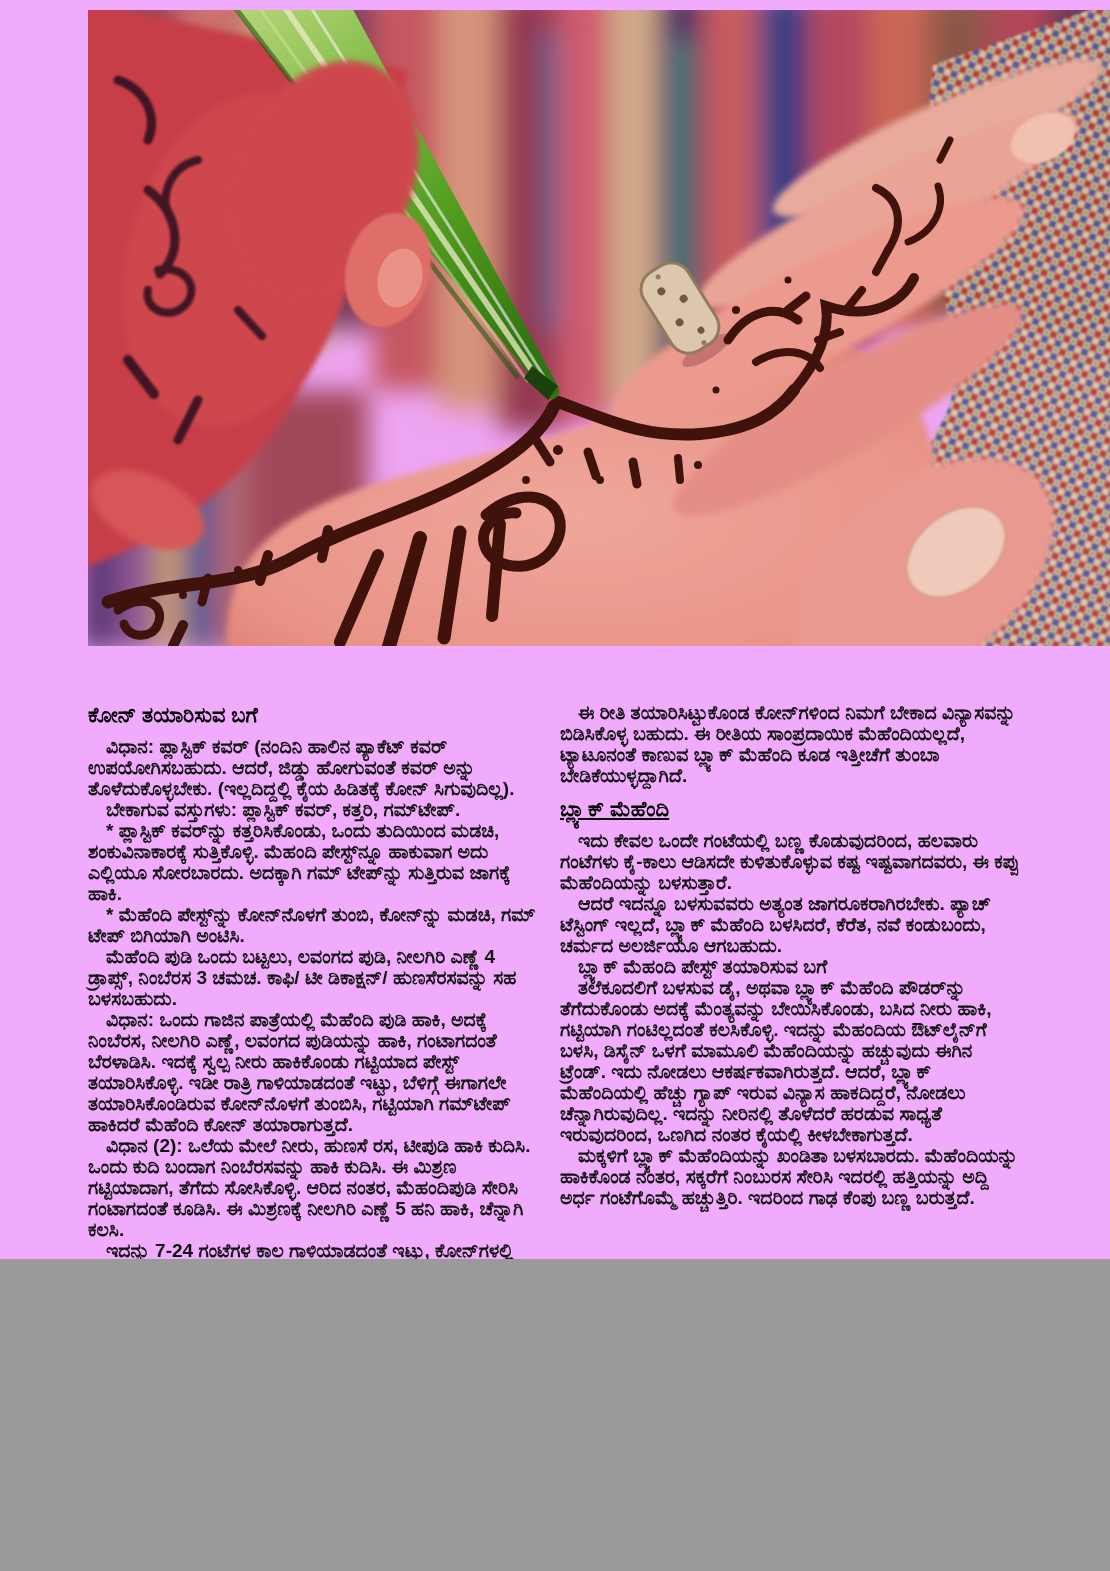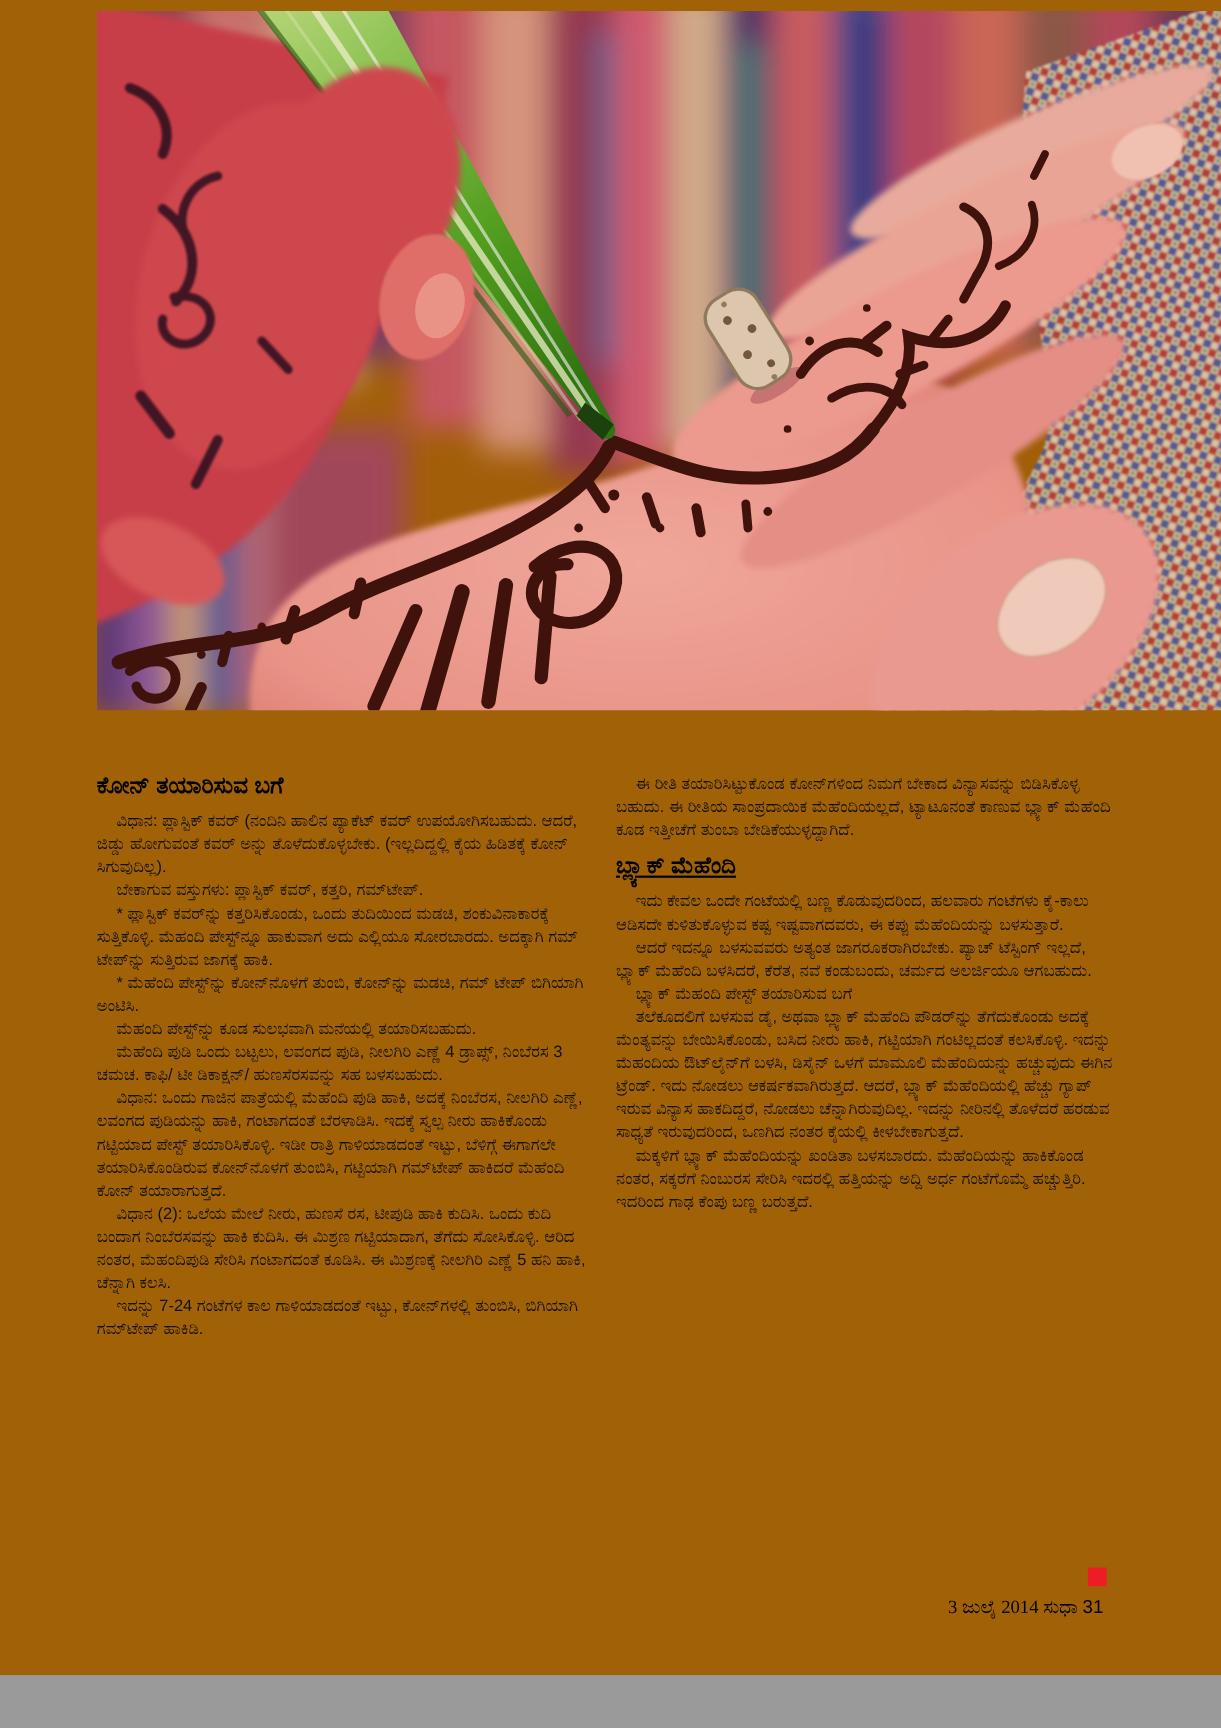--- a/index.html
+++ b/index.html
@@ -1,33 +1,33 @@
 <!DOCTYPE html>
 <html lang="kn"><head>
 <meta charset="utf-8">
 <style>
   html,body{margin:0;padding:0;background:#9a9a9a;}
   .page{
-    position:relative;width:1110px;height:1523px;margin:0 auto;
-    background:#a16207;overflow:hidden;
+    position:relative;width:1110px;height:1259px;margin:0 auto;
+    background:#f0abfc;overflow:hidden;
     font-family:"Liberation Sans","DejaVu Sans",sans-serif;color:#111;
   }
   
   .photo{position:absolute;left:88px;top:10px;width:1022px;height:636px;overflow:hidden;}
   .photo svg{display:block;width:100%;height:100%;}
   
   .col{position:absolute;top:702px;}
   .col-left{left:88px;width:452px;}
   .col-right{left:560px;width:462px;}
   .section-heading{
     font-size:21px;font-weight:bold;line-height:26px;margin:0 0 8px 0;color:#000;
   }
   .col p{
-    font-size:15px;line-height:21px;margin:0;text-indent:18px;
-    text-align:left;color:#121212;
+    font-size:19px;line-height:21px;margin:0;text-indent:18px;
+    text-align:left;color:#121212;font-weight:bold;
   }
   .col-right .section-heading{margin:10px 0 8px 0;text-decoration:underline;}
   
   .end-marker{
     position:absolute;left:989px;top:1425px;width:17px;height:17px;background:#ee1c25;
   }
   .page-footer{
     position:absolute;top:1451px;right:107px;font-size:17px;color:#000;white-space:nowrap;
     font-family:"Liberation Serif","DejaVu Serif",serif;
   }
@@ -201,21 +201,20 @@
       <rect x="0" y="0" width="1022" height="636" fill="#cc2233" opacity="0.05"></rect>
     </svg>
   </div>
 
   <div class="col col-left">
     <h2 class="section-heading">ಕೋನ್ ತಯಾರಿಸುವ ಬಗೆ</h2>
     <p>ವಿಧಾನ: ಪ್ಲಾಸ್ಟಿಕ್ ಕವರ್ (ನಂದಿನಿ ಹಾಲಿನ ಪ್ಯಾಕೆಟ್ ಕವರ್ ಉಪಯೋಗಿಸಬಹುದು. ಆದರೆ, ಜಿಡ್ಡು ಹೋಗುವಂತೆ ಕವರ್ ಅನ್ನು ತೊಳೆದುಕೊಳ್ಳಬೇಕು. (ಇಲ್ಲದಿದ್ದಲ್ಲಿ ಕೈಯ ಹಿಡಿತಕ್ಕೆ ಕೋನ್ ಸಿಗುವುದಿಲ್ಲ).</p>
     <p>ಬೇಕಾಗುವ ವಸ್ತುಗಳು: ಪ್ಲಾಸ್ಟಿಕ್ ಕವರ್, ಕತ್ತರಿ, ಗಮ್‌ಟೇಪ್.</p>
     <p>* ಪ್ಲಾಸ್ಟಿಕ್ ಕವರ್‌ನ್ನು ಕತ್ತರಿಸಿಕೊಂಡು, ಒಂದು ತುದಿಯಿಂದ ಮಡಚಿ, ಶಂಕುವಿನಾಕಾರಕ್ಕೆ ಸುತ್ತಿಕೊಳ್ಳಿ. ಮೆಹಂದಿ ಪೇಸ್ಟ್‌ನ್ನೂ ಹಾಕುವಾಗ ಅದು ಎಲ್ಲಿಯೂ ಸೋರಬಾರದು. ಅದಕ್ಕಾಗಿ ಗಮ್ ಟೇಪ್‌ನ್ನು ಸುತ್ತಿರುವ ಜಾಗಕ್ಕೆ ಹಾಕಿ.</p>
     <p>* ಮೆಹೆಂದಿ ಪೇಸ್ಟ್‌ನ್ನು ಕೋನ್‌ನೊಳಗೆ ತುಂಬಿ, ಕೋನ್‌ನ್ನು ಮಡಚಿ, ಗಮ್ ಟೇಪ್ ಬಿಗಿಯಾಗಿ ಅಂಟಿಸಿ.</p>
-    <p>ಮೆಹಂದಿ ಪೇಸ್ಟ್‌ನ್ನು ಕೂಡ ಸುಲಭವಾಗಿ ಮನೆಯಲ್ಲಿ ತಯಾರಿಸಬಹುದು.</p>
     <p>ಮೆಹೆಂದಿ ಪುಡಿ ಒಂದು ಬಟ್ಟಲು,  ಲವಂಗದ ಪುಡಿ, ನೀಲಗಿರಿ ಎಣ್ಣೆ 4 ಡ್ರಾಪ್ಸ್,  ನಿಂಬೆರಸ 3 ಚಮಚ.  ಕಾಫಿ/ ಟೀ ಡಿಕಾಕ್ಷನ್/ ಹುಣಸೆರಸವನ್ನು ಸಹ ಬಳಸಬಹುದು.</p>
     <p>ವಿಧಾನ: ಒಂದು ಗಾಜಿನ ಪಾತ್ರೆಯಲ್ಲಿ ಮೆಹೆಂದಿ ಪುಡಿ ಹಾಕಿ, ಅದಕ್ಕೆ ನಿಂಬೆರಸ, ನೀಲಗಿರಿ ಎಣ್ಣೆ, ಲವಂಗದ ಪುಡಿಯನ್ನು ಹಾಕಿ, ಗಂಟಾಗದಂತೆ ಬೆರಳಾಡಿಸಿ. ಇದಕ್ಕೆ ಸ್ವಲ್ಪ ನೀರು ಹಾಕಿಕೊಂಡು ಗಟ್ಟಿಯಾದ ಪೇಸ್ಟ್ ತಯಾರಿಸಿಕೊಳ್ಳಿ. ಇಡೀ ರಾತ್ರಿ ಗಾಳಿಯಾಡದಂತೆ ಇಟ್ಟು, ಬೆಳಿಗ್ಗೆ ಈಗಾಗಲೇ ತಯಾರಿಸಿಕೊಂಡಿರುವ ಕೋನ್‌ನೊಳಗೆ ತುಂಬಿಸಿ, ಗಟ್ಟಿಯಾಗಿ ಗಮ್‌ಟೇಪ್ ಹಾಕಿದರೆ ಮೆಹೆಂದಿ ಕೋನ್ ತಯಾರಾಗುತ್ತದೆ.</p>
     <p>ವಿಧಾನ (2): ಒಲೆಯ ಮೇಲೆ ನೀರು, ಹುಣಸೆ ರಸ, ಟೀಪುಡಿ ಹಾಕಿ ಕುದಿಸಿ. ಒಂದು ಕುದಿ ಬಂದಾಗ ನಿಂಬೆರಸವನ್ನು ಹಾಕಿ ಕುದಿಸಿ. ಈ ಮಿಶ್ರಣ ಗಟ್ಟಿಯಾದಾಗ, ತೆಗೆದು ಸೋಸಿಕೊಳ್ಳಿ. ಆರಿದ ನಂತರ, ಮೆಹಂದಿಪುಡಿ ಸೇರಿಸಿ ಗಂಟಾಗದಂತೆ ಕೂಡಿಸಿ. ಈ ಮಿಶ್ರಣಕ್ಕೆ ನೀಲಗಿರಿ ಎಣ್ಣೆ 5 ಹನಿ ಹಾಕಿ, ಚೆನ್ನಾಗಿ ಕಲಸಿ.</p>
     <p>ಇದನ್ನು 7-24 ಗಂಟೆಗಳ ಕಾಲ ಗಾಳಿಯಾಡದಂತೆ ಇಟ್ಟು, ಕೋನ್‌ಗಳಲ್ಲಿ ತುಂಬಿಸಿ, ಬಿಗಿಯಾಗಿ ಗಮ್‌ಟೇಪ್ ಹಾಕಿಡಿ.</p>
   </div>
 
   <div class="col col-right">
     <p>ಈ ರೀತಿ ತಯಾರಿಸಿಟ್ಟುಕೊಂಡ ಕೋನ್‌ಗಳಿಂದ ನಿಮಗೆ ಬೇಕಾದ ವಿನ್ಯಾಸವನ್ನು ಬಿಡಿಸಿಕೊಳ್ಳ ಬಹುದು. ಈ ರೀತಿಯ ಸಾಂಪ್ರದಾಯಿಕ ಮೆಹೆಂದಿಯಲ್ಲದೆ, ಟ್ಯಾಟೂನಂತೆ ಕಾಣುವ ಬ್ಲ್ಯಾಕ್ ಮೆಹೆಂದಿ ಕೂಡ ಇತ್ತೀಚೆಗೆ ತುಂಬಾ ಬೇಡಿಕೆಯುಳ್ಳದ್ದಾಗಿದೆ.</p>
     <h2 class="section-heading">ಬ್ಲ್ಯಾಕ್ ಮೆಹೆಂದಿ</h2>
     <p>ಇದು ಕೇವಲ ಒಂದೇ ಗಂಟೆಯಲ್ಲಿ ಬಣ್ಣ ಕೊಡುವುದರಿಂದ, ಹಲವಾರು ಗಂಟೆಗಳು ಕೈ-ಕಾಲು ಆಡಿಸದೇ ಕುಳಿತುಕೊಳ್ಳುವ ಕಷ್ಟ ಇಷ್ಟವಾಗದವರು, ಈ ಕಪ್ಪು ಮೆಹೆಂದಿಯನ್ನು ಬಳಸುತ್ತಾರೆ.</p>

